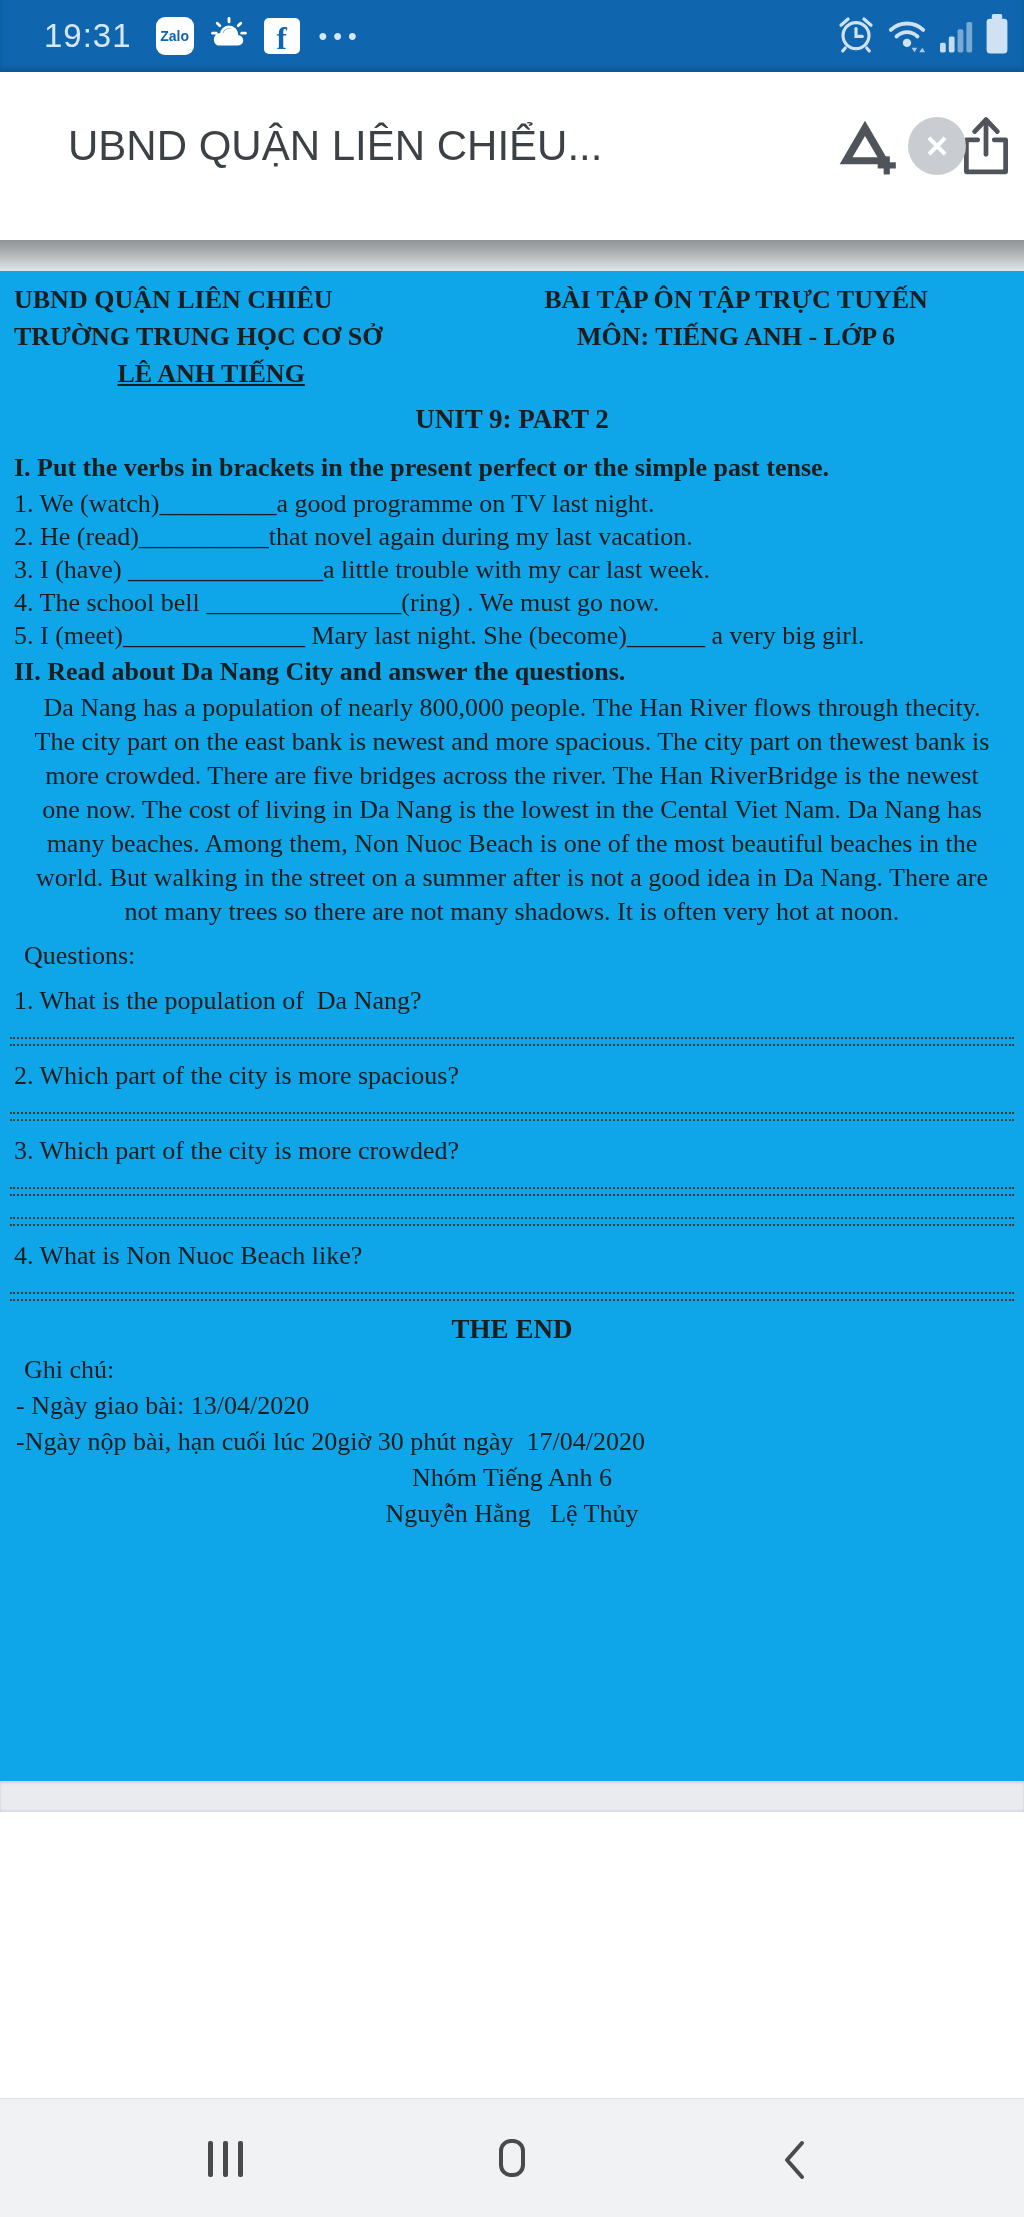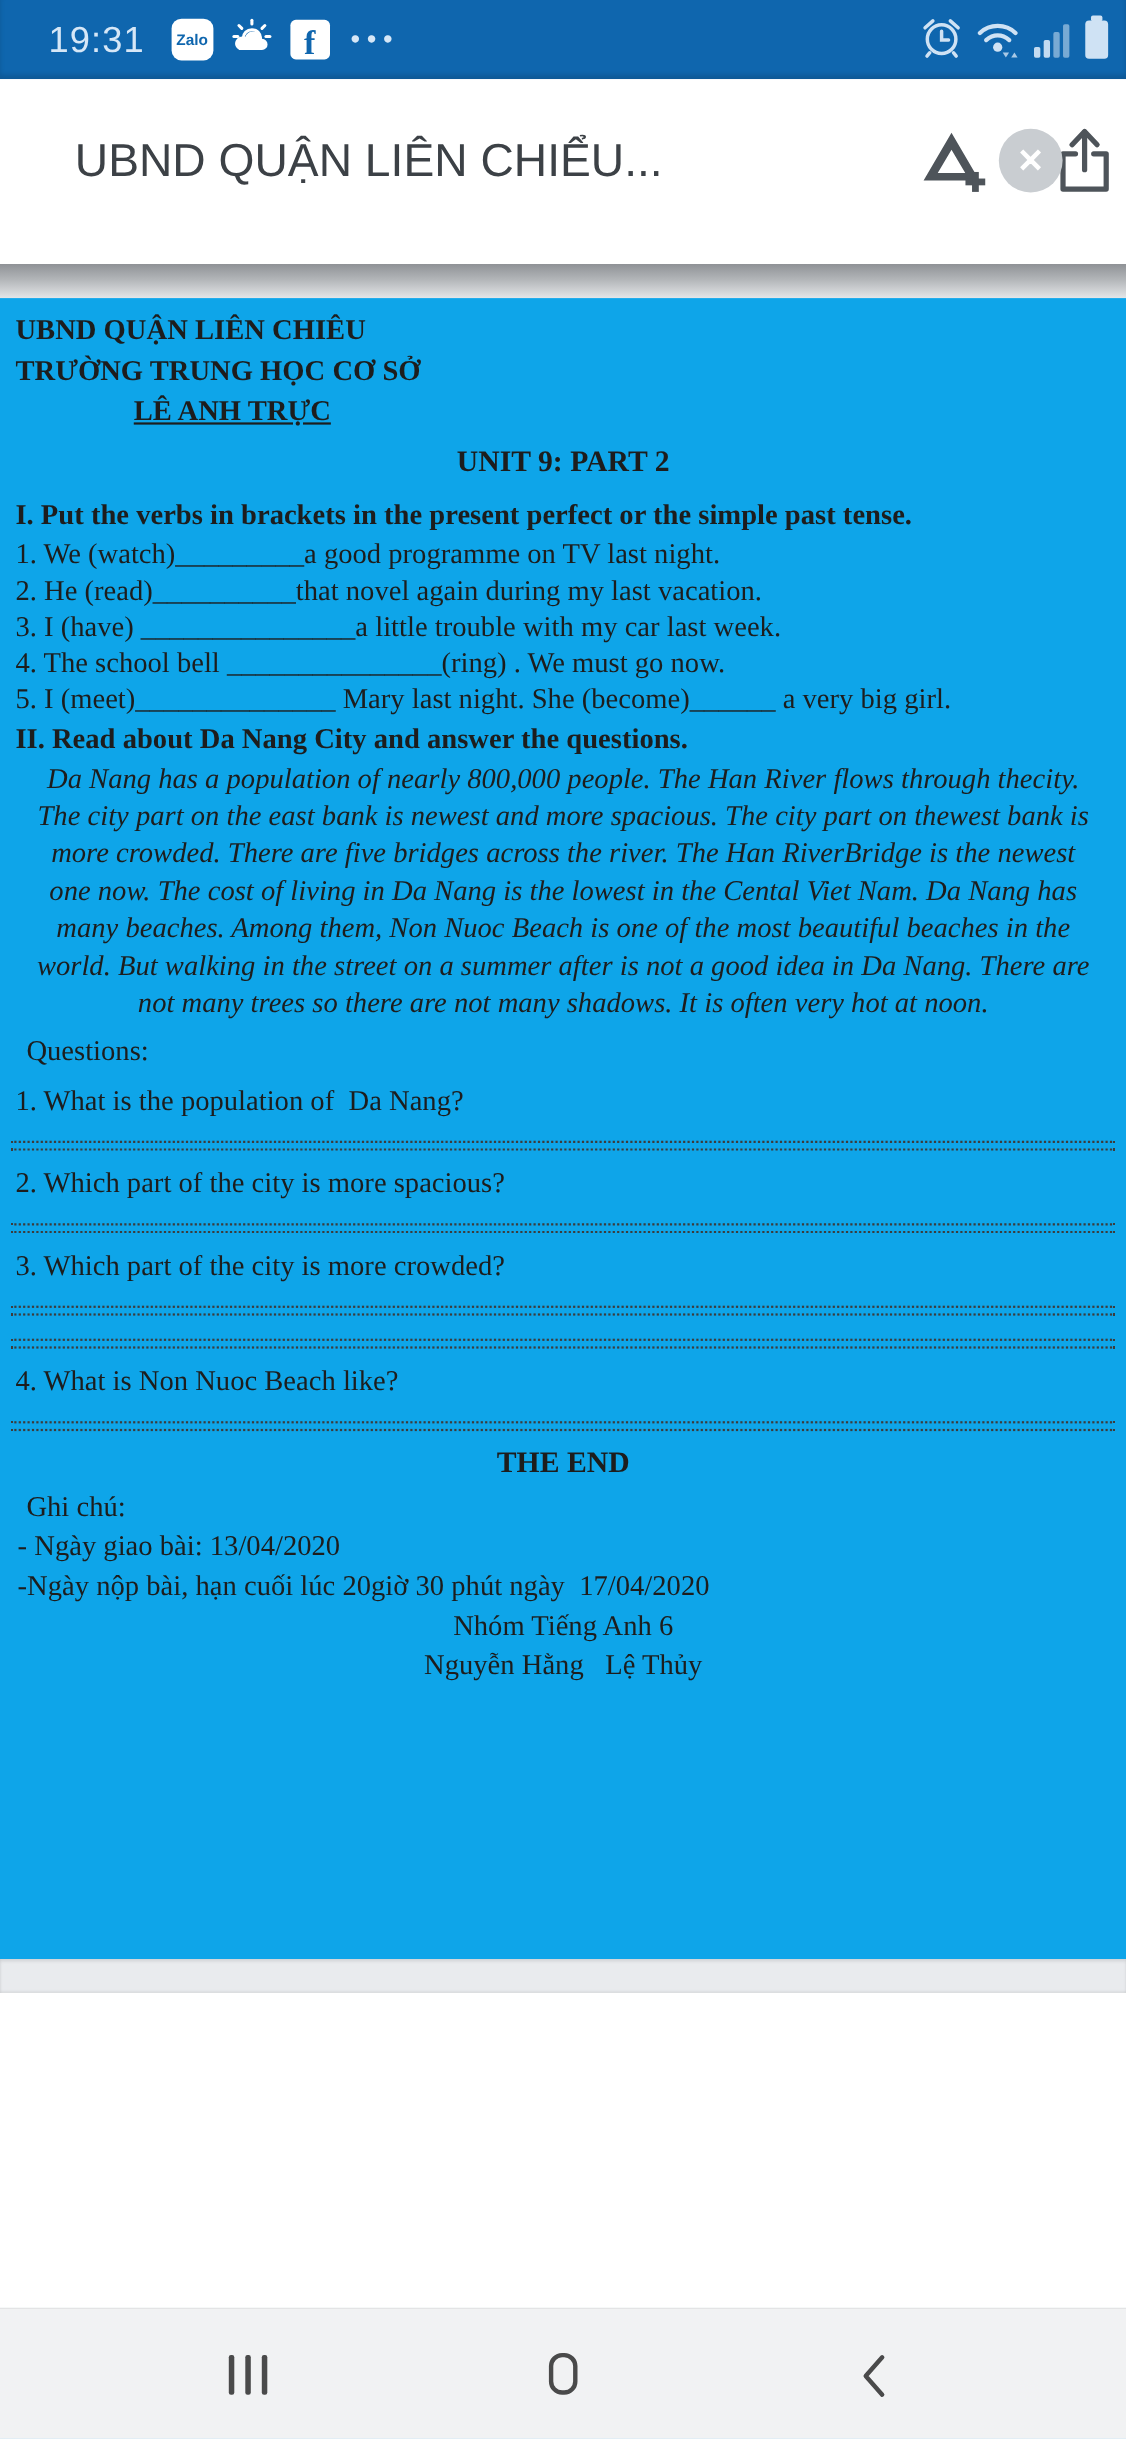--- a/index.html
+++ b/index.html
@@ -38,21 +38,21 @@
          font-family:"Liberation Serif",serif;color:#1d1d1d;font-size:26px;}
   .docheader{display:flex;padding:10px 14px 0;}
   .dh-left{width:45%;font-weight:bold;line-height:37px;}
   .dh-left .l3{text-align:center;width:88%;}
   .u{text-decoration:underline;}
   .dh-right{width:55%;font-weight:bold;line-height:37px;text-align:center;}
   .unit{text-align:center;font-weight:bold;margin-top:12px;font-size:27px;}
   .s1head{font-weight:bold;padding:18px 14px 4px;}
   .ex{padding:0 14px;line-height:33px;white-space:pre;}
   .s2head{font-weight:bold;padding:5px 14px 2px;}
-  .para{text-align:center;line-height:34px;padding:2px 28px;font-style:italic;}
+  .para{text-align:center;line-height:34px;padding:2px 28px;}
   .qlabel{padding:10px 0 0 24px;}
   .q{padding:15px 14px 0;white-space:pre;}
   .dotline{margin:21px 10px 0;height:5px;border-top:2px dotted #3c3c3c;border-bottom:2px dotted #3c3c3c;}
   .theend{text-align:center;font-weight:bold;margin-top:13px;font-size:27px;}
   .notelabel{padding:7px 0 0 24px;line-height:36px;}
   .note{padding:0 16px;line-height:36px;white-space:pre-wrap;}
   .centerline{text-align:center;line-height:36px;white-space:pre-wrap;}
 
   
   .gap{position:absolute;top:1781px;left:0;width:1024px;height:31px;background:#e9ebee;
@@ -149,21 +149,25 @@
   </div>
 </div>
 <div class="divider"></div>
 
 <div class="page1">
 
   <div class="docheader">
     <div class="dh-left">
       <div>UBND QUẬN LIÊN CHIÊU</div>
       <div>TRƯỜNG TRUNG HỌC CƠ SỞ</div>
-      <div class="l3"><span class="u">LÊ ANH TRỰC</span></div>
+      <div class="l3"><span class="u">LÊ ANH TIẾNG</span></div>
+    </div>
+    <div class="dh-right">
+      <div>BÀI TẬP ÔN TẬP TRỰC TUYẾN</div>
+      <div>MÔN: TIẾNG ANH - LỚP 6</div>
     </div>
   </div>
 
   <div class="unit">UNIT 9: PART 2</div>
 
   <div class="s1head">I. Put the verbs in brackets in the present perfect or the simple past tense.</div>
   <div class="ex">1. We (watch)_________a good programme on TV last night.</div>
   <div class="ex">2. He (read)__________that novel again during my last vacation.</div>
   <div class="ex">3. I (have) _______________a little trouble with my car last week.</div>
   <div class="ex">4. The school bell _______________(ring) . We must go now.</div>

